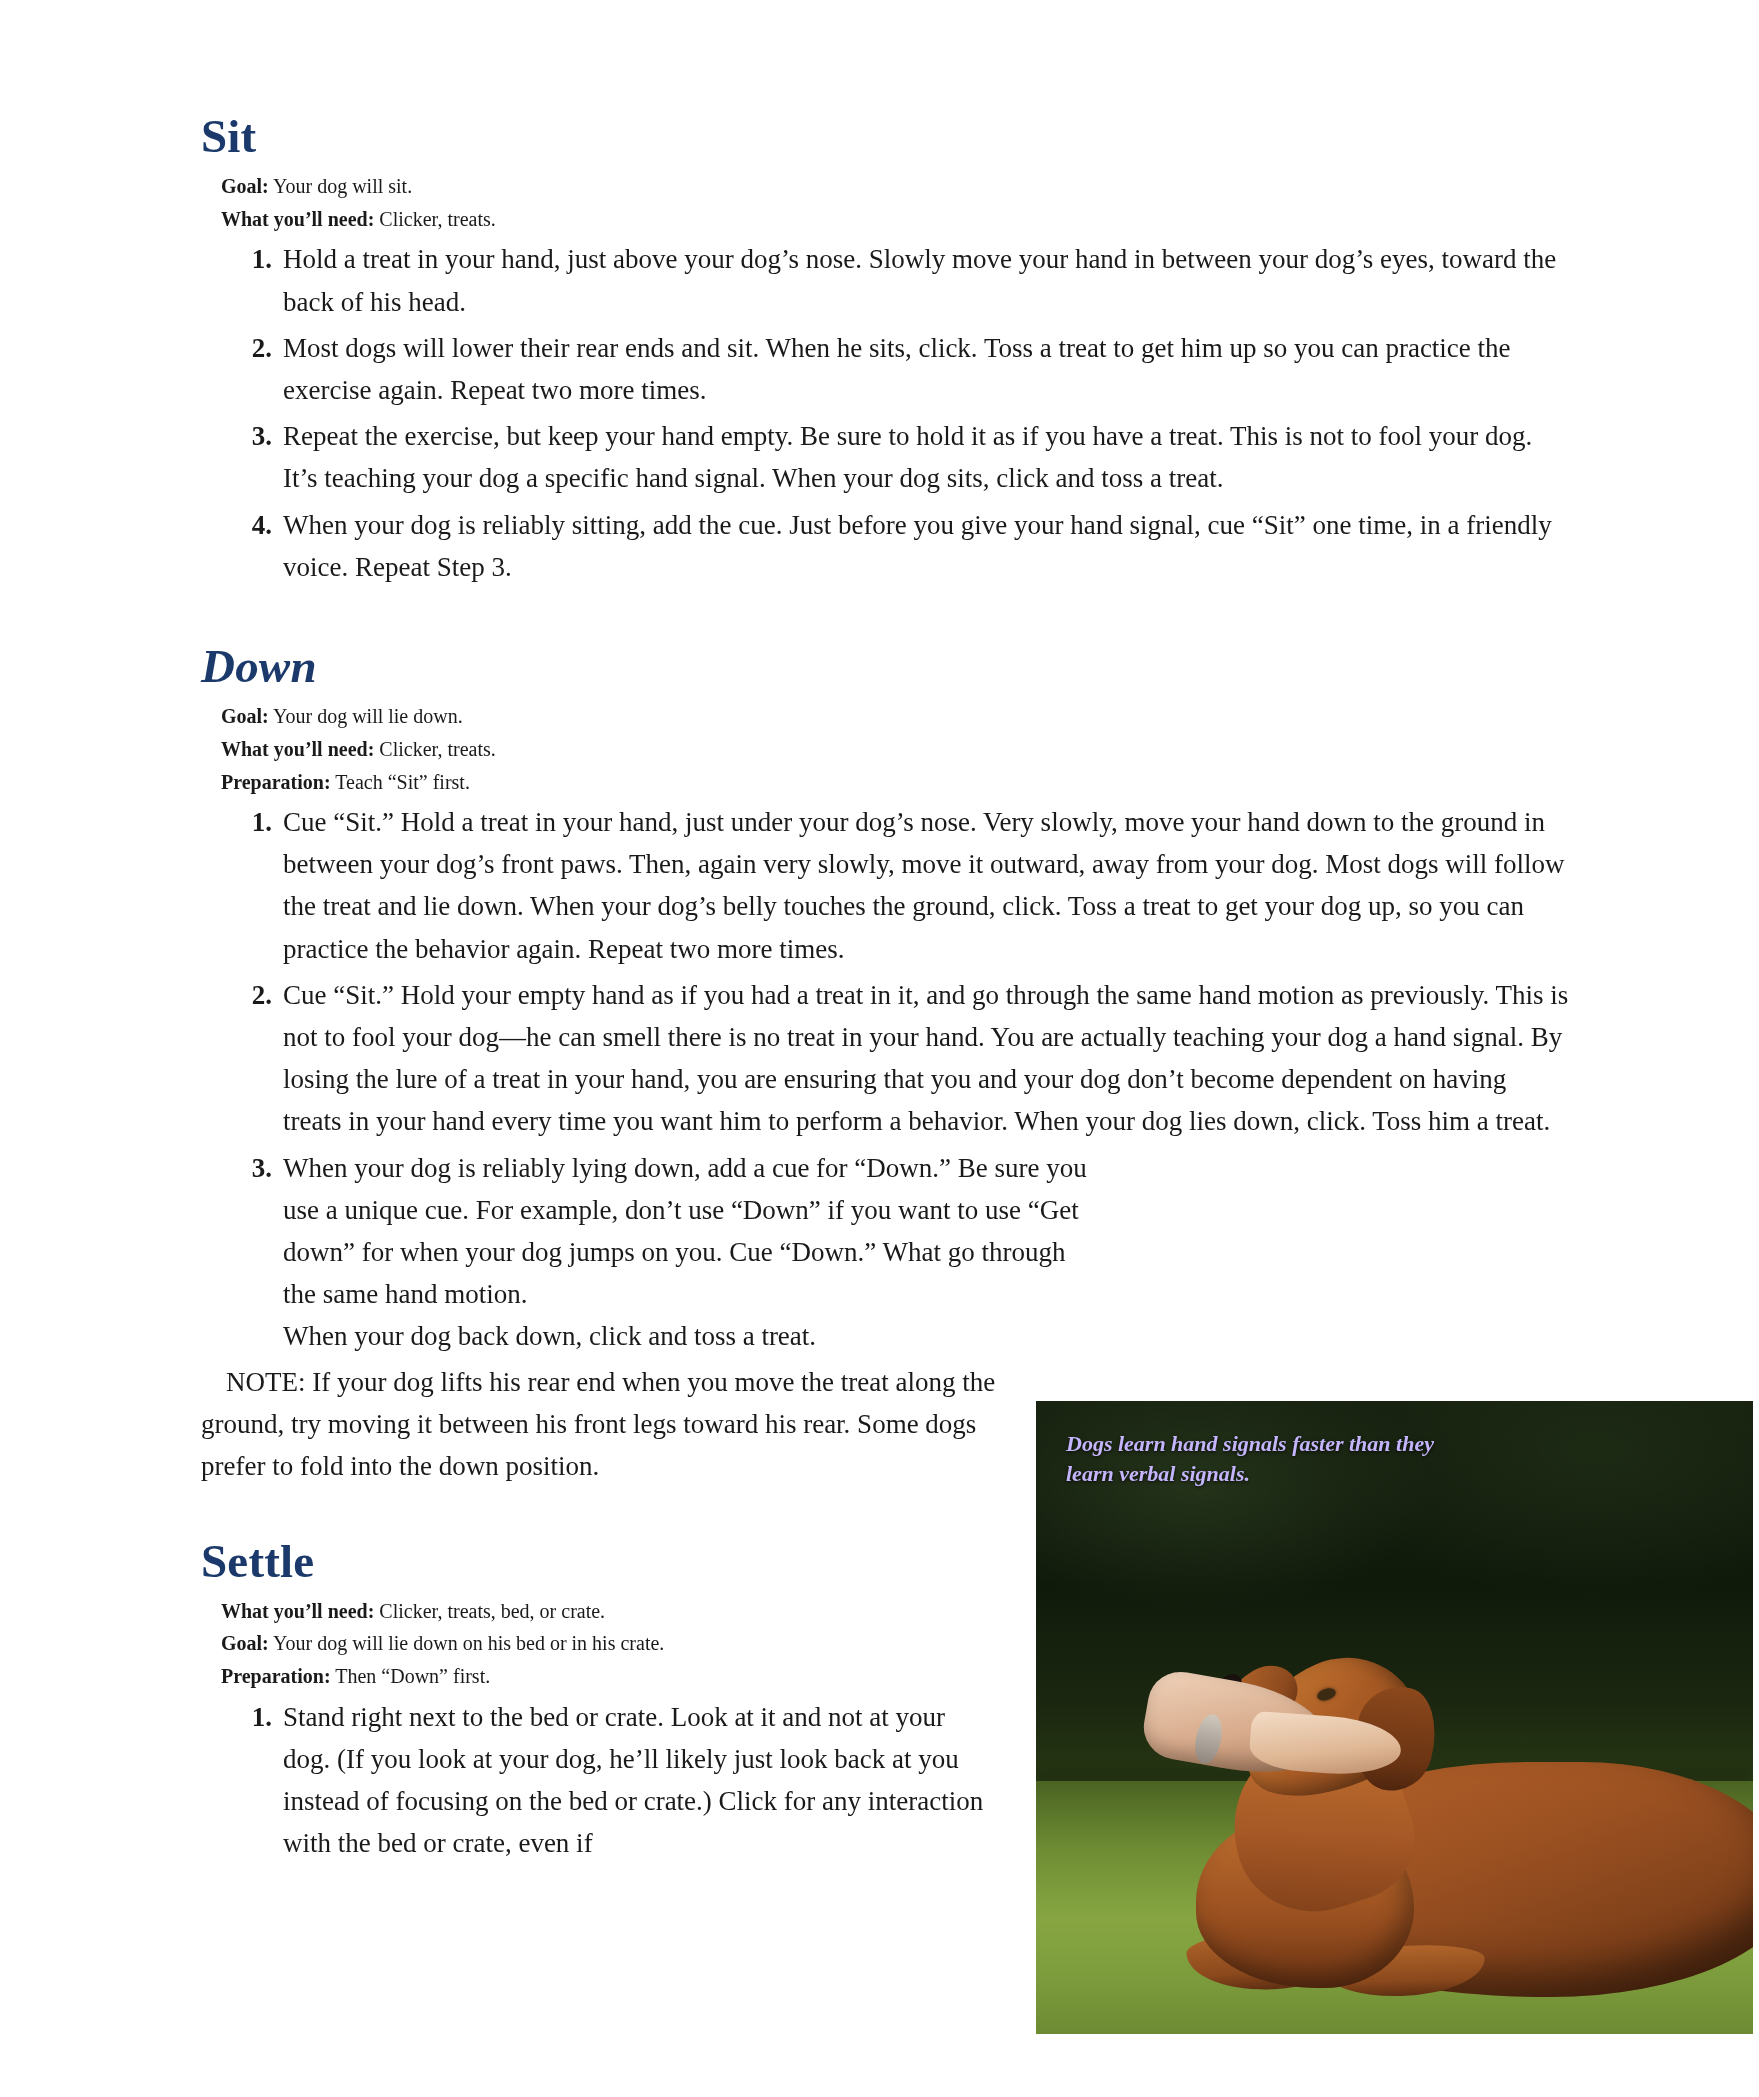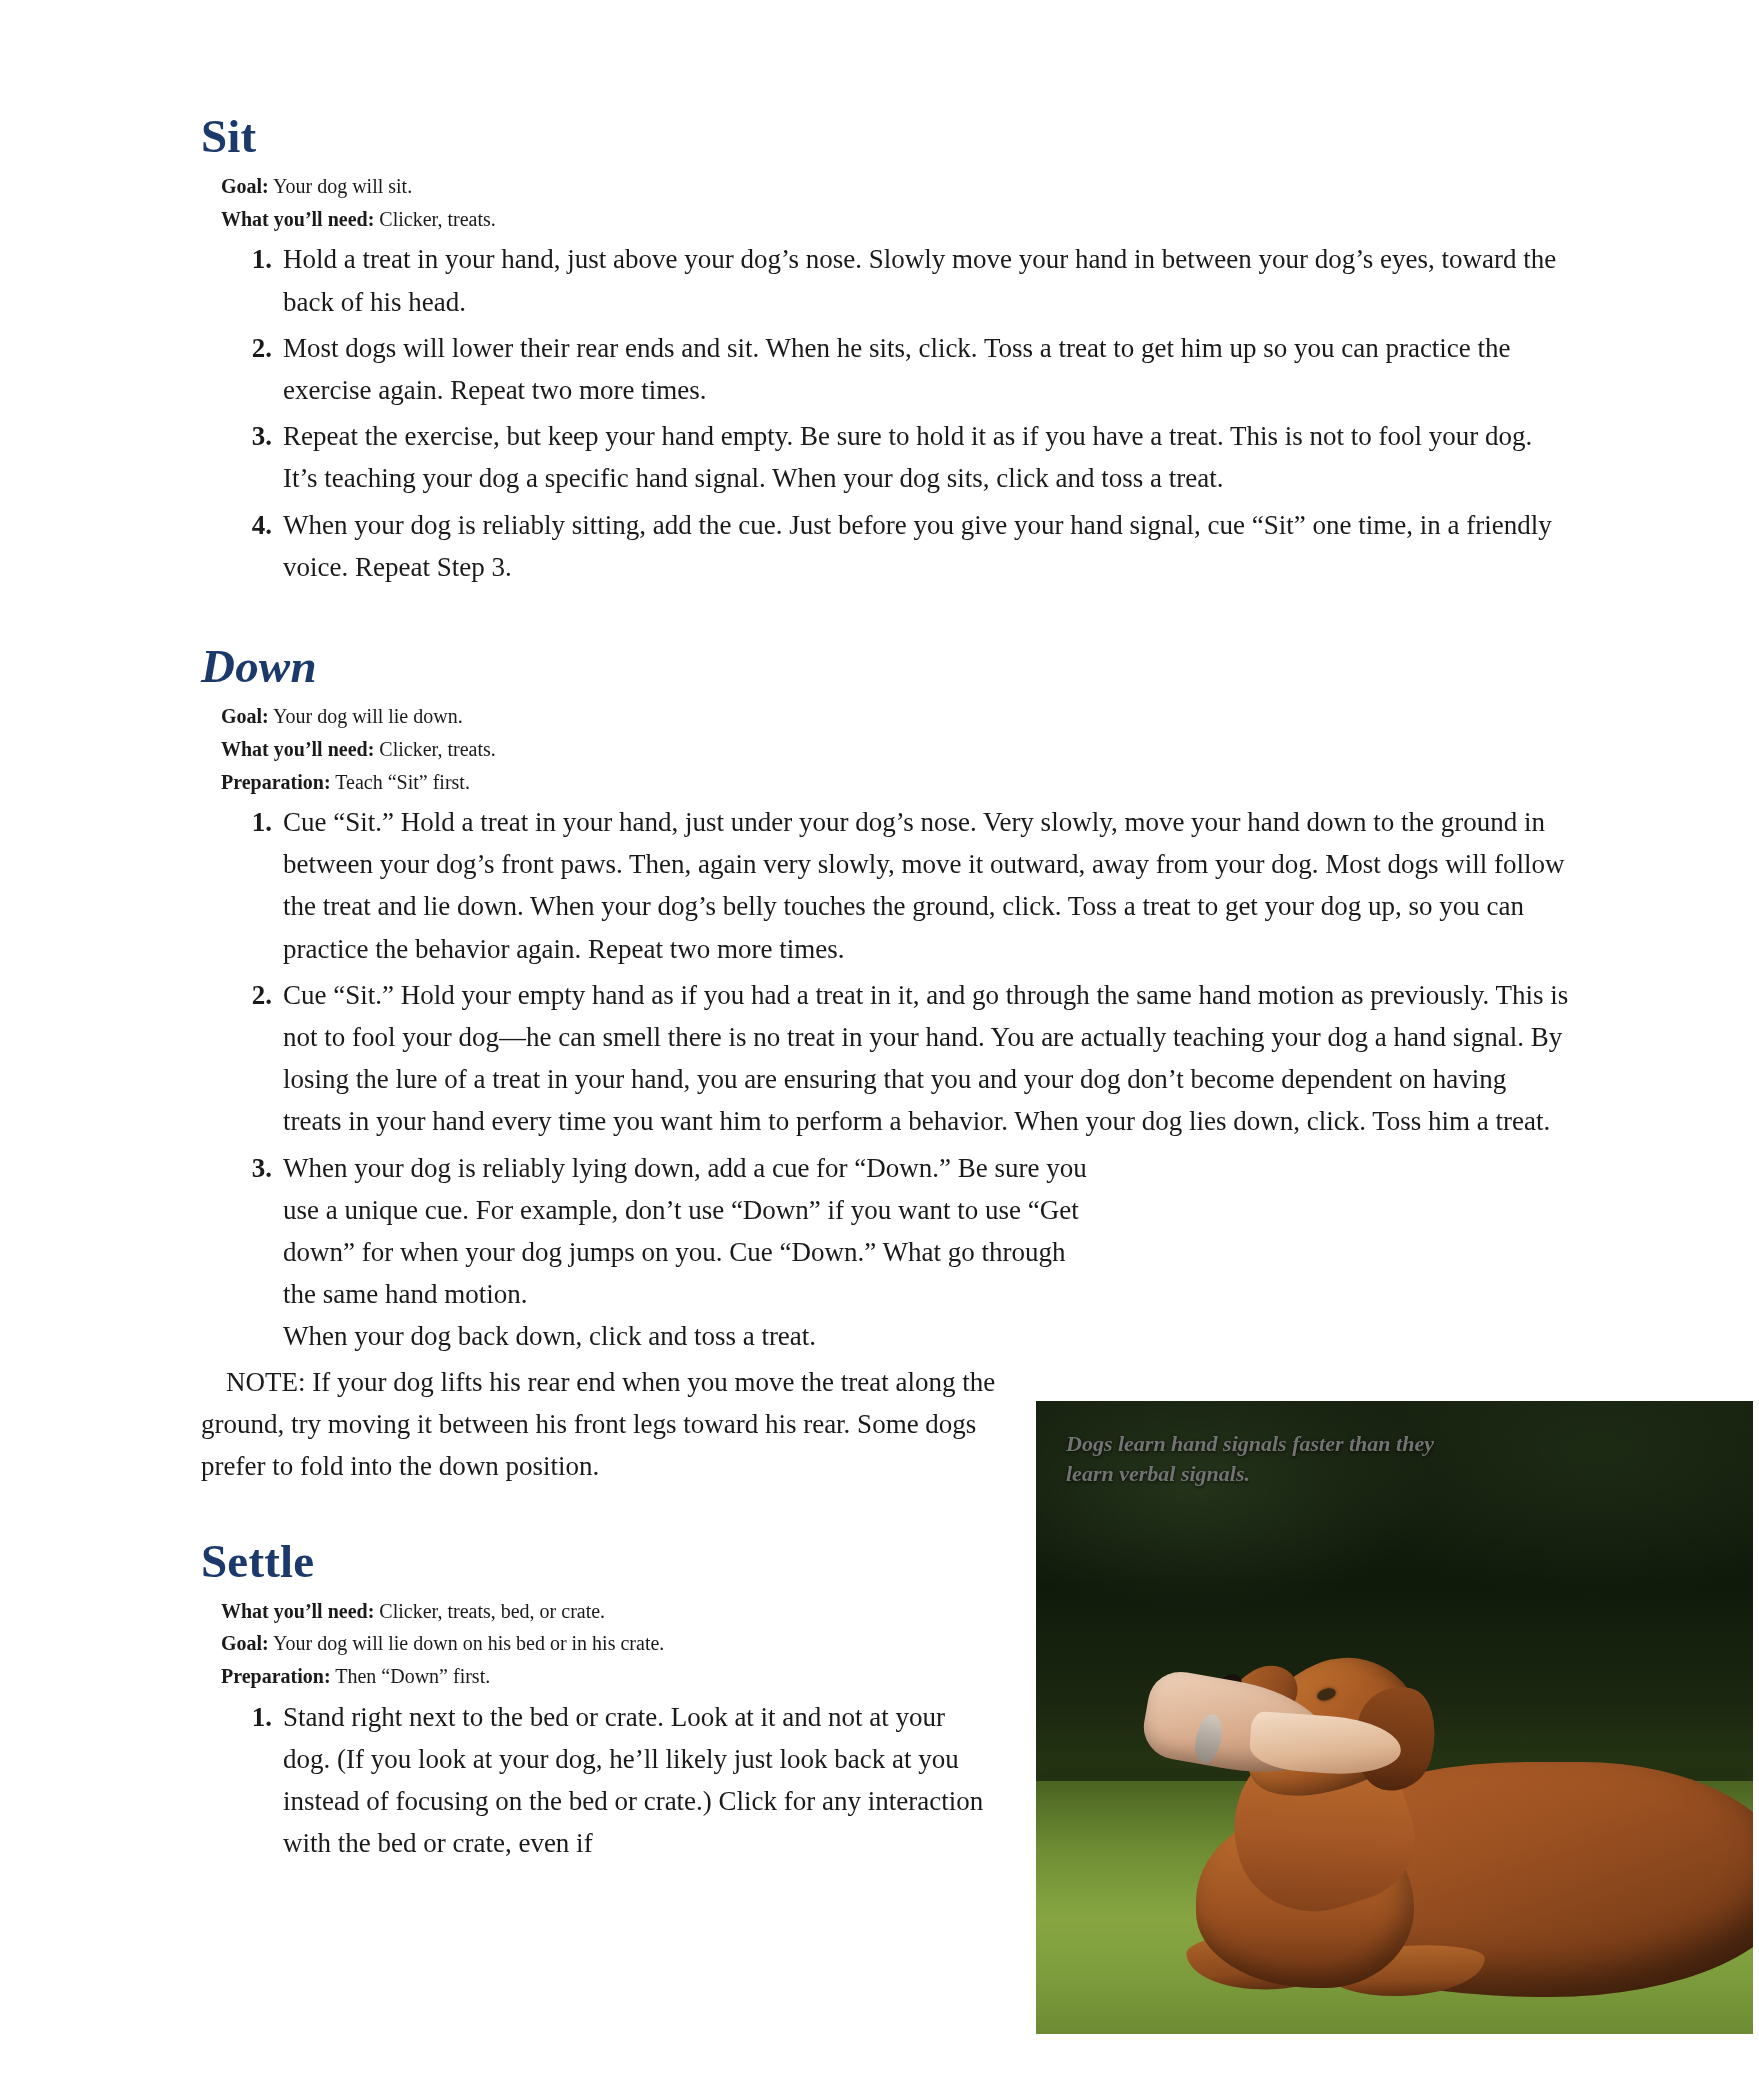--- a/index.html
+++ b/index.html
@@ -254,21 +254,21 @@
     background: linear-gradient(180deg, #cfc9bf 0%, #8e8880 100%);
     border-radius: 50%;
     transform: rotate(12deg);
     opacity: 0.95;
   }
   .photo .caption {
     position: absolute;
     left: 30px;
     top: 28px;
     width: 378px;
-    color: #737373;
+    color: #c4b5fd;
     font-family: "Liberation Serif", serif;
     font-style: italic;
     font-weight: bold;
     font-size: 22px;
     line-height: 1.35;
     text-shadow: 0 0.8px 3.4px rgba(0,0,0,0.8);
   }
 </style>
 </head>
 <body>

